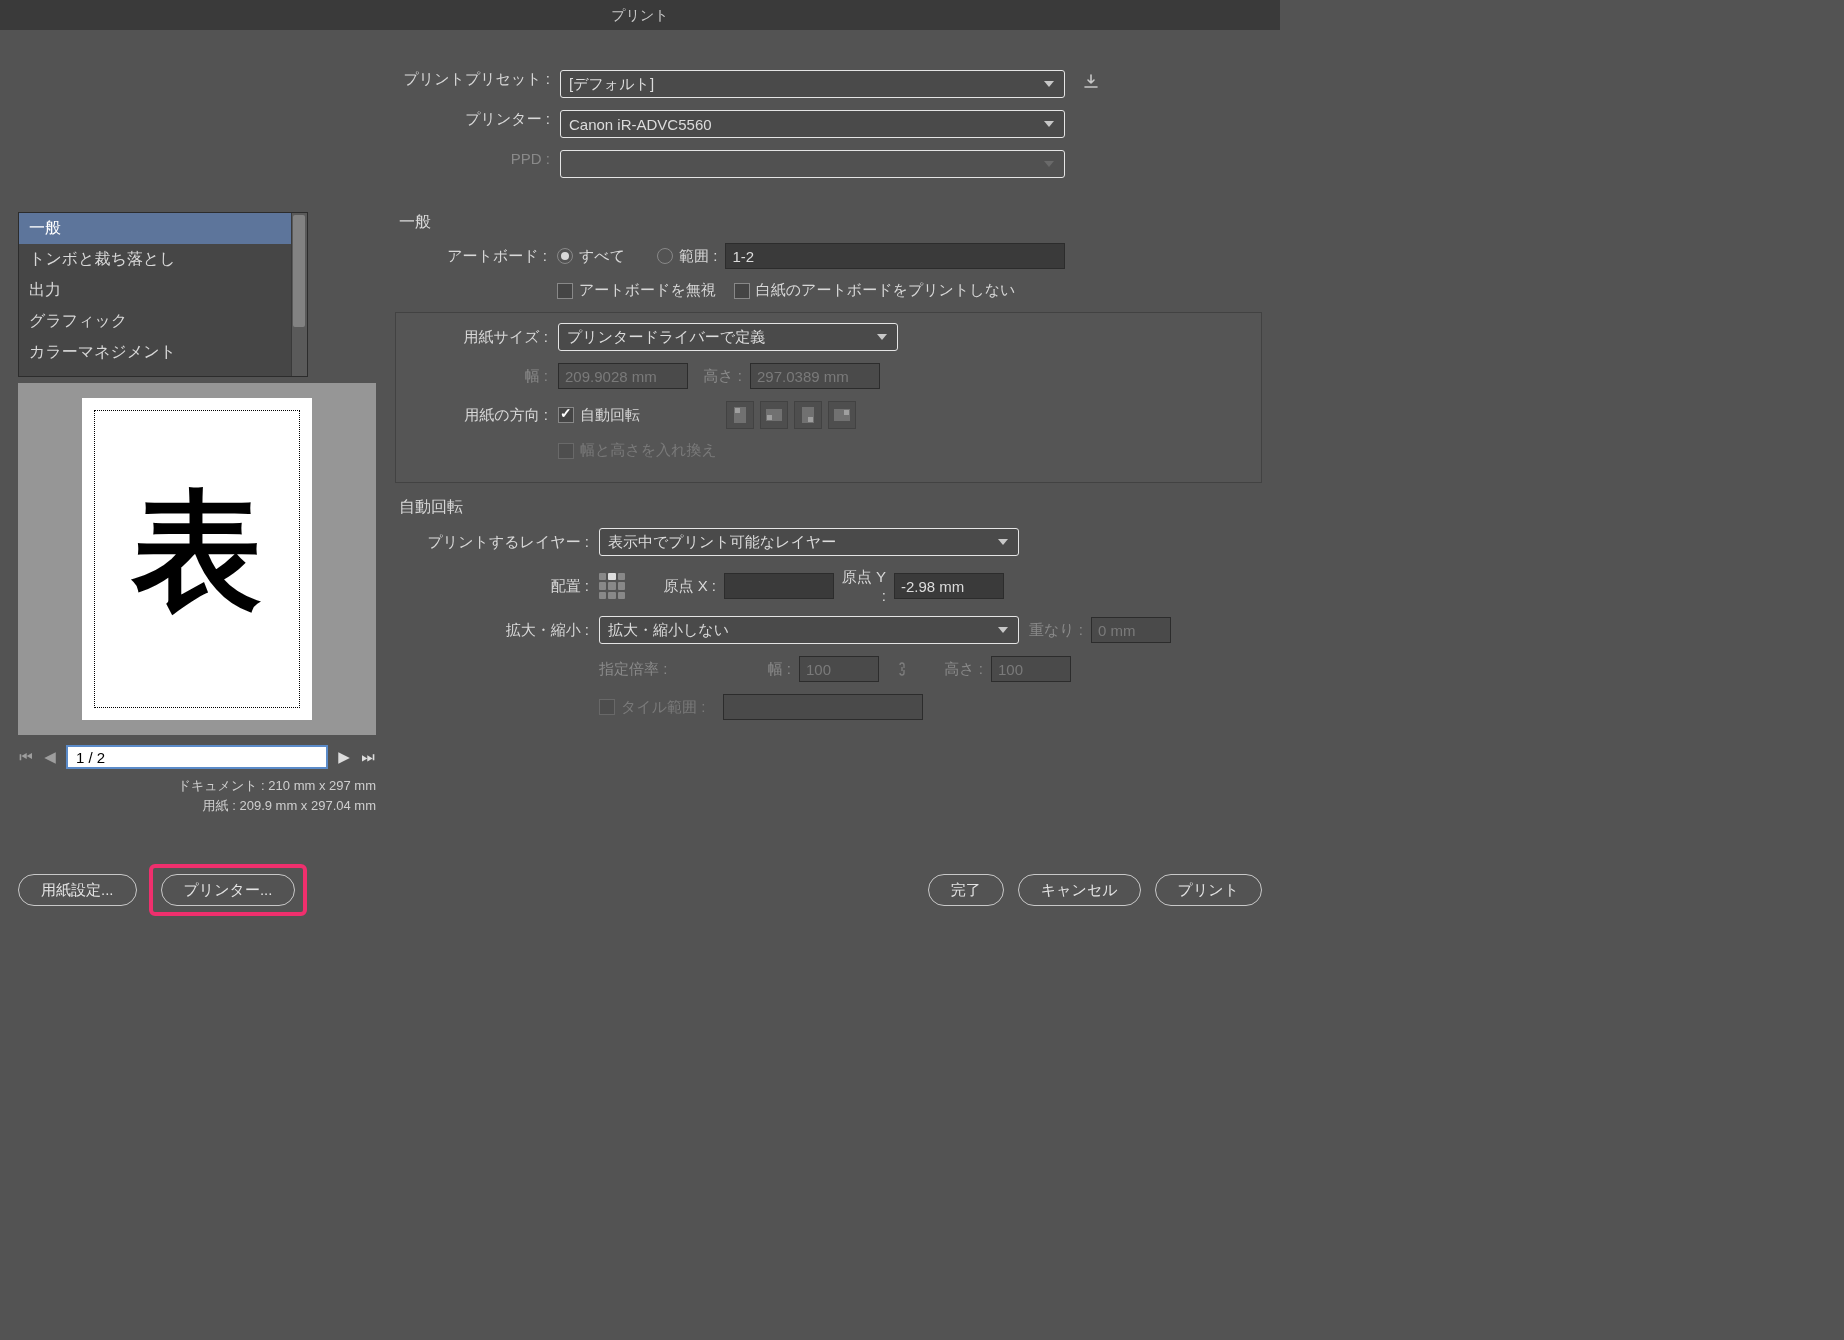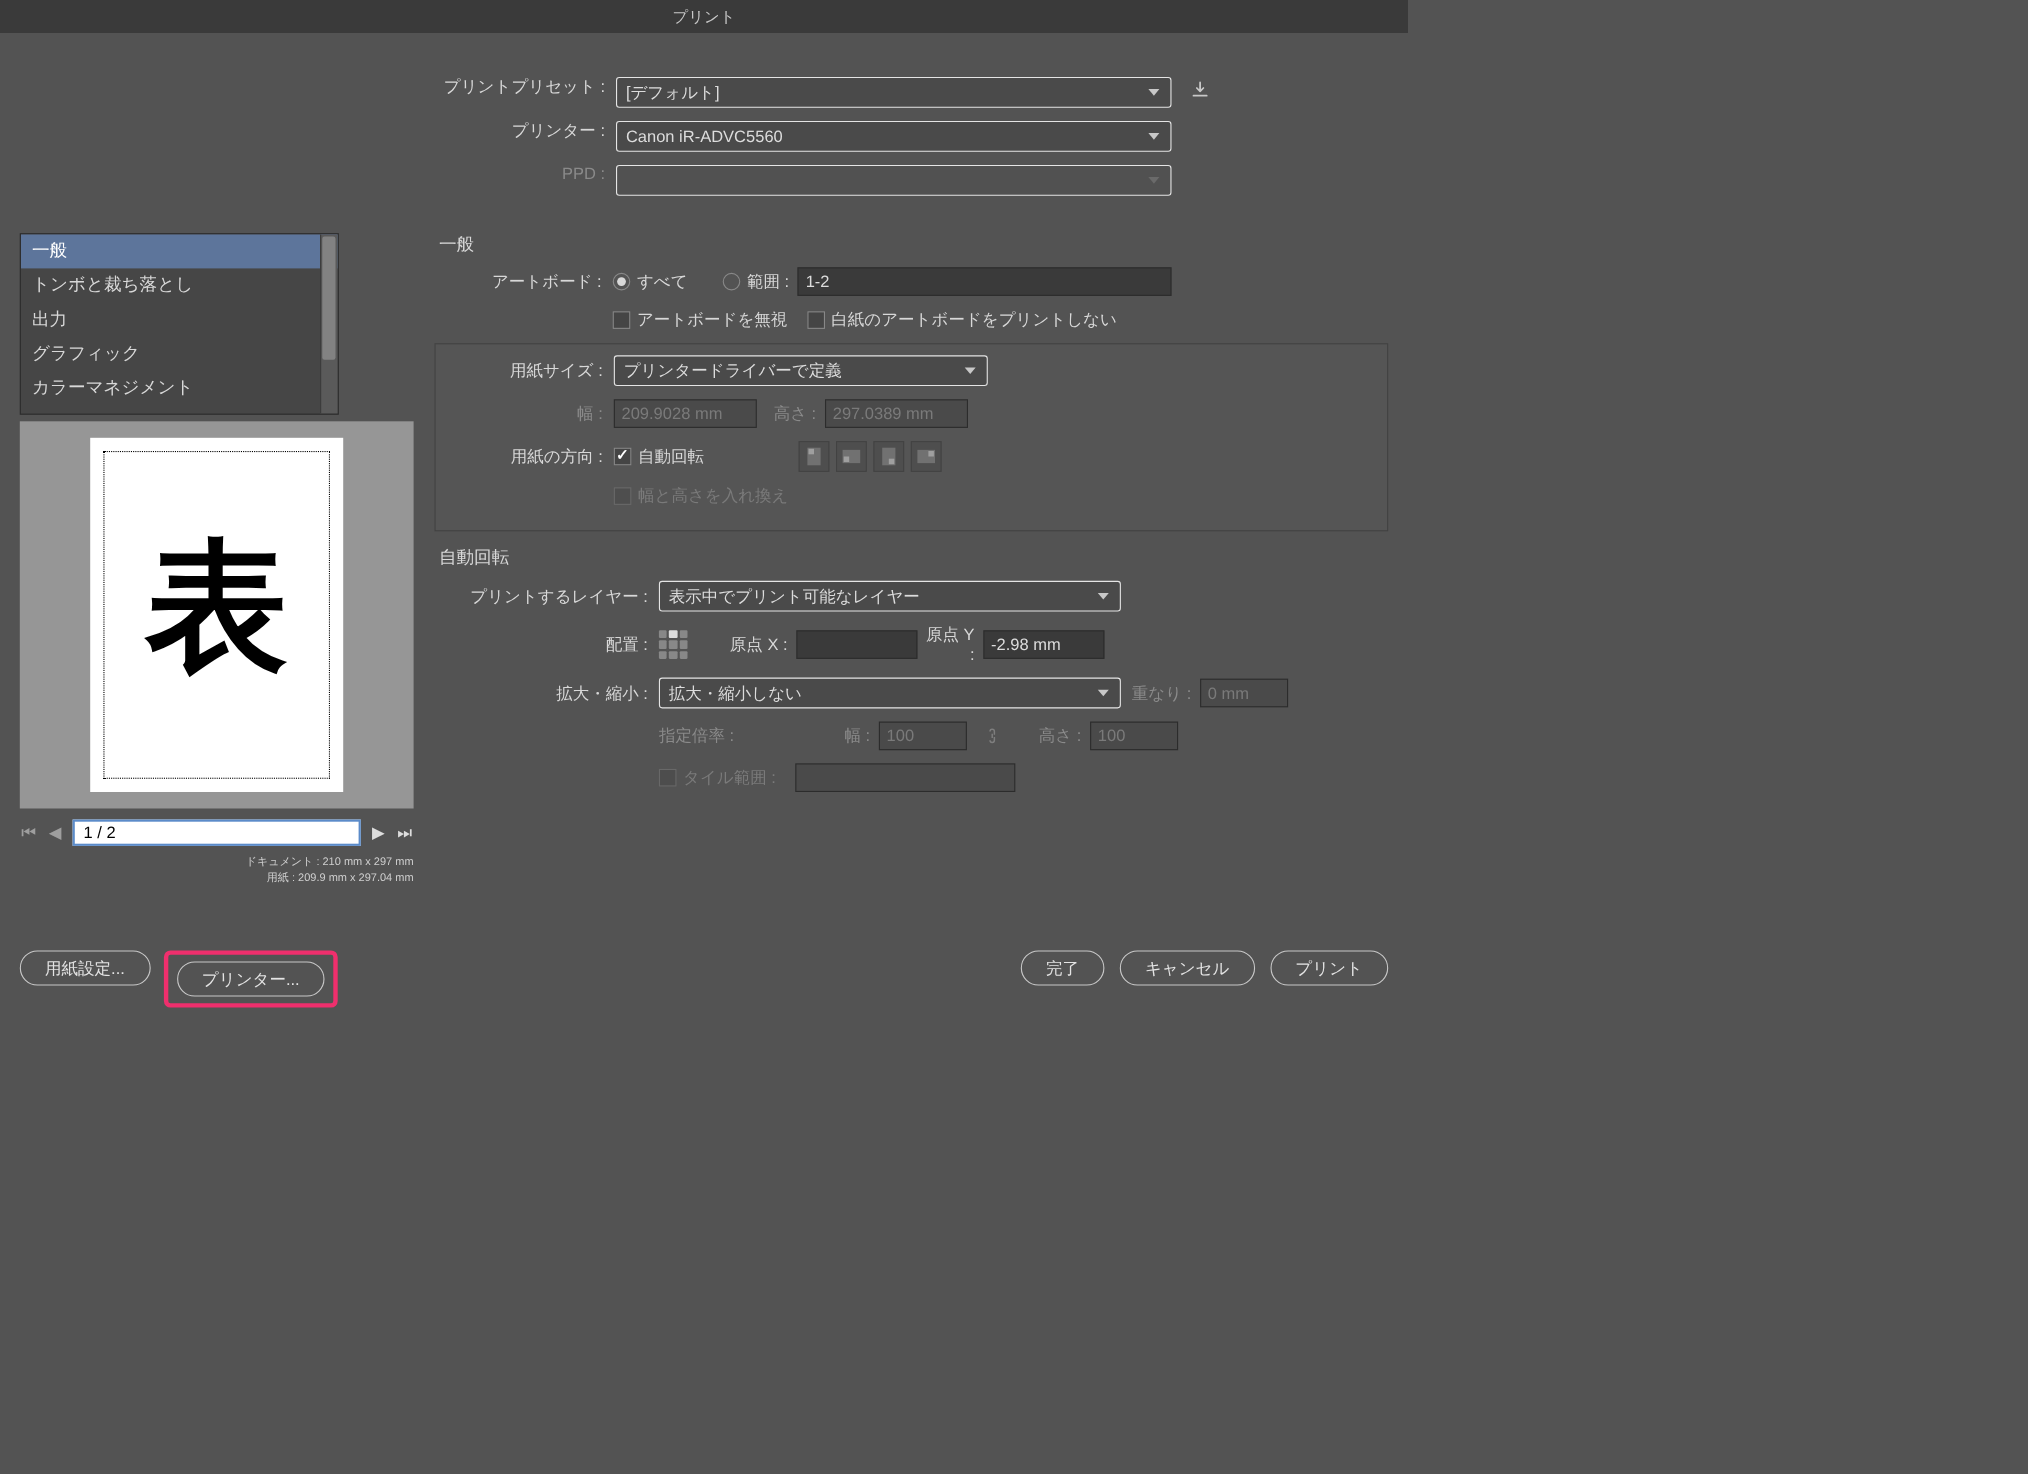--- a/index.html
+++ b/index.html
@@ -142,21 +142,21 @@
   border: 2px solid #5b8bc9;
   height: 24px;
   color: #000;
   padding: 0 8px;
   font-size: 15px;
 }
 .preview-meta {
   position: absolute;
   left: 18px; top: 776px;
   width: 358px;
-  font-size: 10px;
+  font-size: 13px;
   color: #cfcfcf;
   text-align: right;
   line-height: 1.5;
 }
 
 
 .section-title {
   font-size: 16px;
   color: #d8d8d8;
   margin: 0 0 10px 4px;
@@ -259,21 +259,21 @@
 .link-icon {
   width: 22px; height: 22px;
   display: flex; align-items: center; justify-content: center;
   opacity: 0.5;
 }
 
 
 .bottom-bar {
   position: absolute;
   left: 18px; right: 18px; bottom: 20px;
-  display: flex; align-items: flex-start;
+  display: flex; align-items: center;
 }
 .btn {
   border: 1.5px solid #c8c8c8;
   border-radius: 18px;
   height: 32px;
   padding: 0 22px;
   background: transparent;
   color: #e4e4e4;
   font-size: 15px;
   cursor: pointer;

